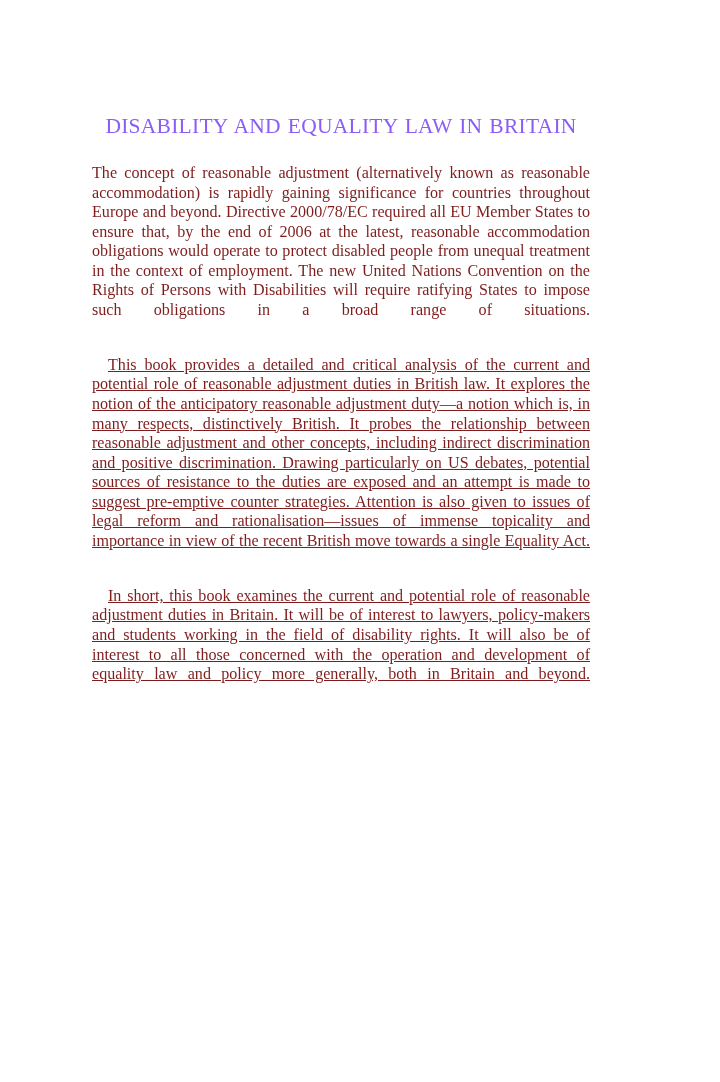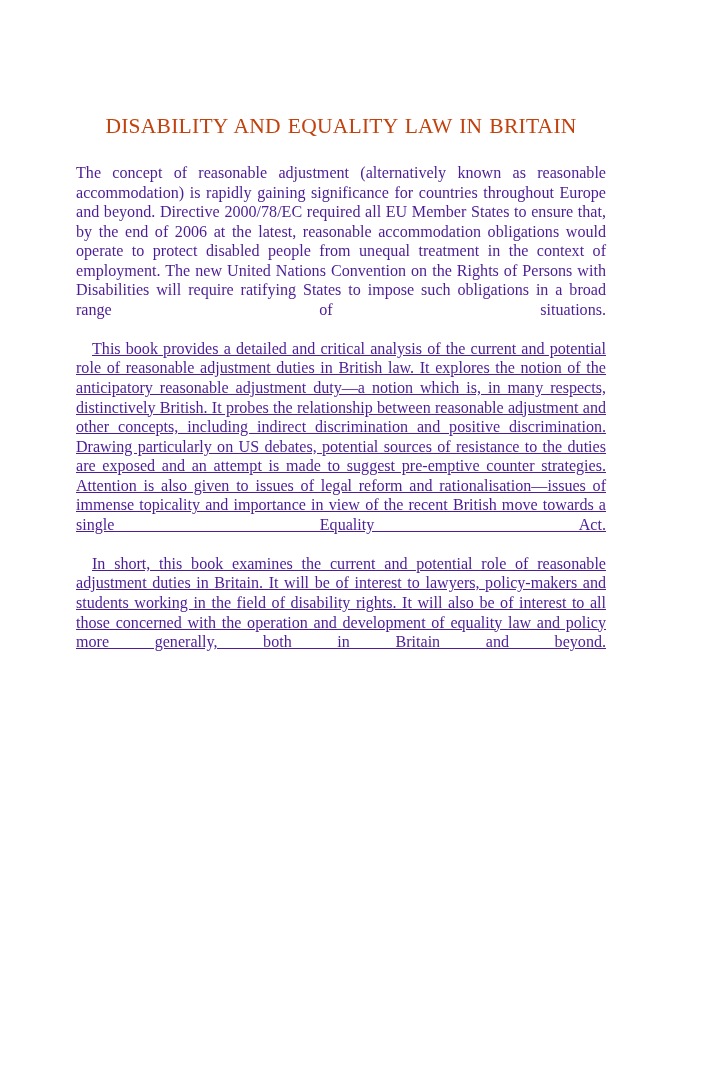--- a/index.html
+++ b/index.html
@@ -32,32 +32,32 @@
   }
 
   .book-title {
     font-size: 21.5px;
     line-height: 28px;
     text-align: center;
     letter-spacing: 0.012em;
     font-weight: normal;
     margin: 0 0 23px 0;
     padding: 0;
-    color: #c2410c;
+    color: #8b5cf6;
     word-spacing: 0.06em;
   }
 
   .blurb {
-    margin: 0;
+    margin: 16px;
     padding: 0;
     font-size: 16.1px;
     line-height: 19.55px;
     text-align: justify;
     text-justify: inter-word;
-    color: #4c1d95;
+    color: #7f1d1d;
     hyphens: none;
   }
 
   .blurb + .blurb {
     margin-top: 0;
     text-decoration: underline;
   }
 
   .blurb.indented {
     text-indent: 16px;

